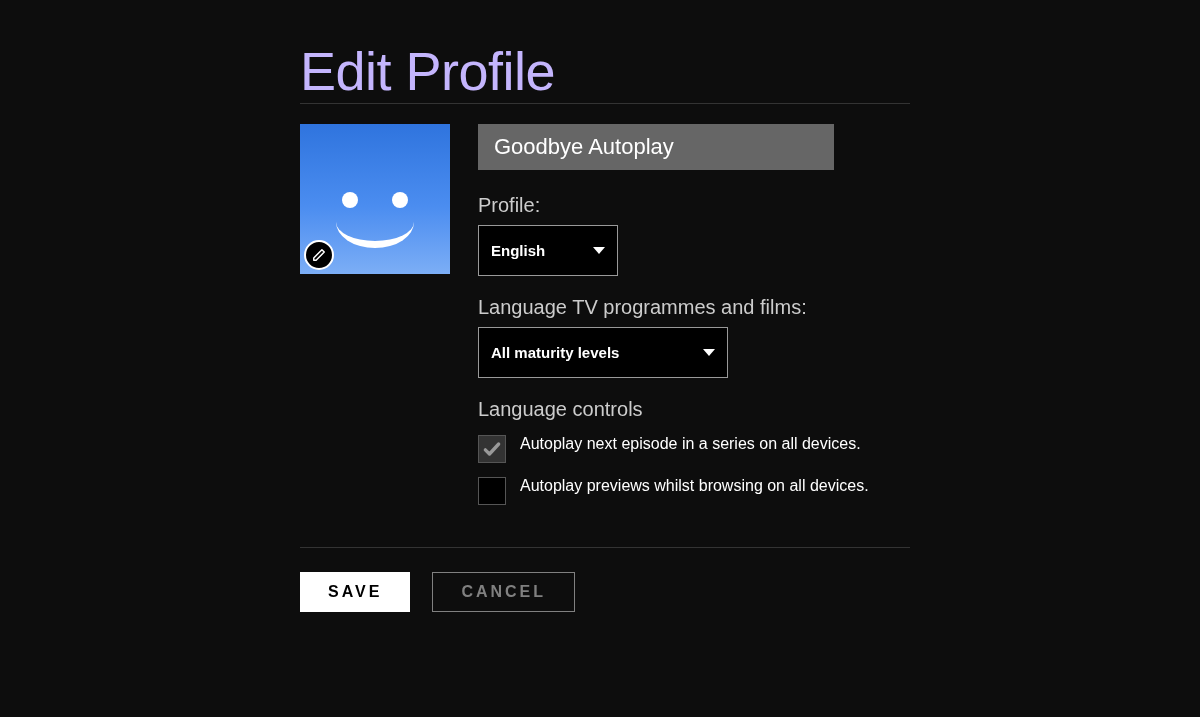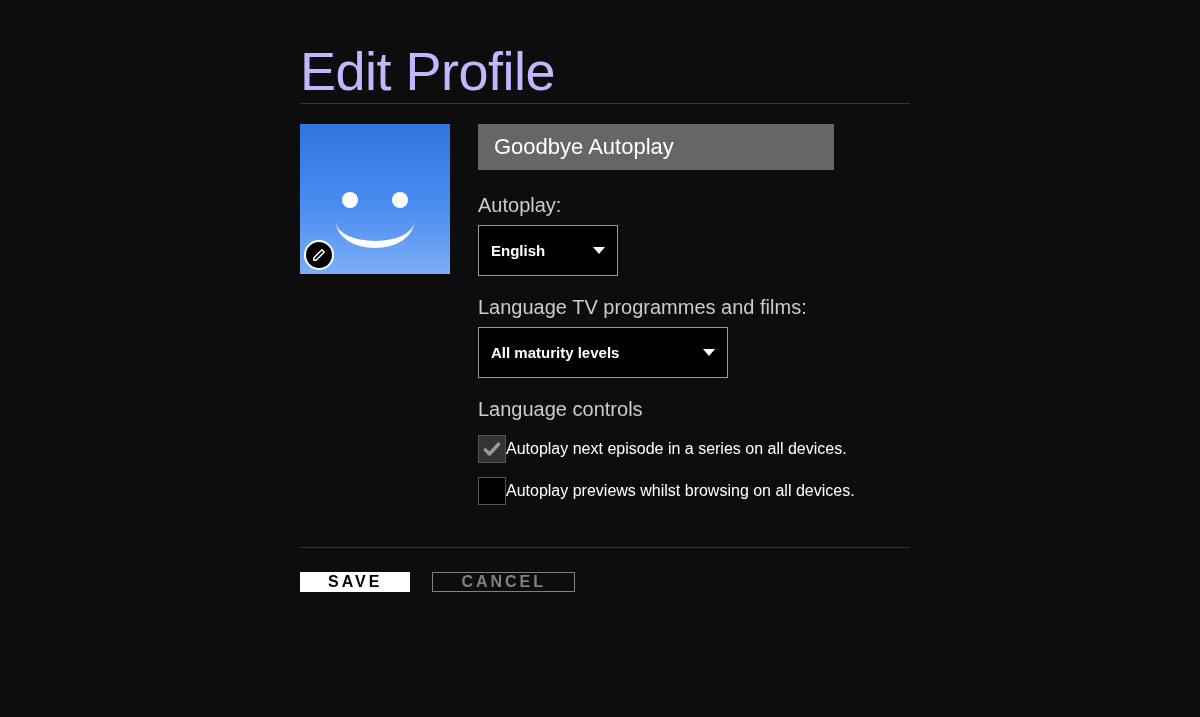--- a/index.html
+++ b/index.html
@@ -104,21 +104,21 @@
       border-right: 6px solid transparent;
       border-top: 7px solid #fff;
     }
     .section-title {
       font-size: 20px;
       color: #ccc;
       margin-bottom: 14px;
     }
     .check-row {
       display: flex;
-      align-items: center;
+      gap: 14px;
       margin-bottom: 14px;
     }
     .checkbox {
       width: 28px; height: 28px;
       border: 1px solid #555;
       background: #000;
       display: flex; align-items: center; justify-content: center;
       cursor: pointer;
       flex-shrink: 0;
     }
@@ -127,21 +127,21 @@
     .checkbox.checked svg { display: block; }
     .check-label { font-size: 16px; color: #fff; }
     .hr2 {
       border: 0;
       border-top: 1px solid #333;
       margin: 28px 0 24px 0;
       width: 610px;
     }
     .actions { display: flex; gap: 22px; }
     .btn {
-      padding: 0 28px;
+      padding: 10px 28px;
       font-size: 16px;
       letter-spacing: 3px;
       font-weight: 600;
       cursor: pointer;
       border: none;
       font-family: inherit;
     }
     .btn-save { background: #fff; color: #000; }
     .btn-cancel {
       background: transparent;
@@ -166,21 +166,21 @@
           <svg viewBox="0 0 24 24" fill="none" stroke="#fff" stroke-width="2.5" stroke-linecap="round" stroke-linejoin="round">
               <path d="M17 3l4 4L7 21H3v-4L17 3z"></path>
             </svg>
         </div>
       </div>
     </div>
 
     <div class="fields-col">
       <input class="name-input" type="text" value="Goodbye Autoplay" style="">
 
-      <div class="label">Autoplay:</div>
+      <div class="label">Profile:</div>
       <div class="select-box">
         <span>English</span>
         <span class="caret"></span>
       </div>
 
       <div class="label">Language TV programmes and films:</div>
       <div class="select-box wide">
         <span>All maturity levels</span>
         <span class="caret"></span>
       </div>

